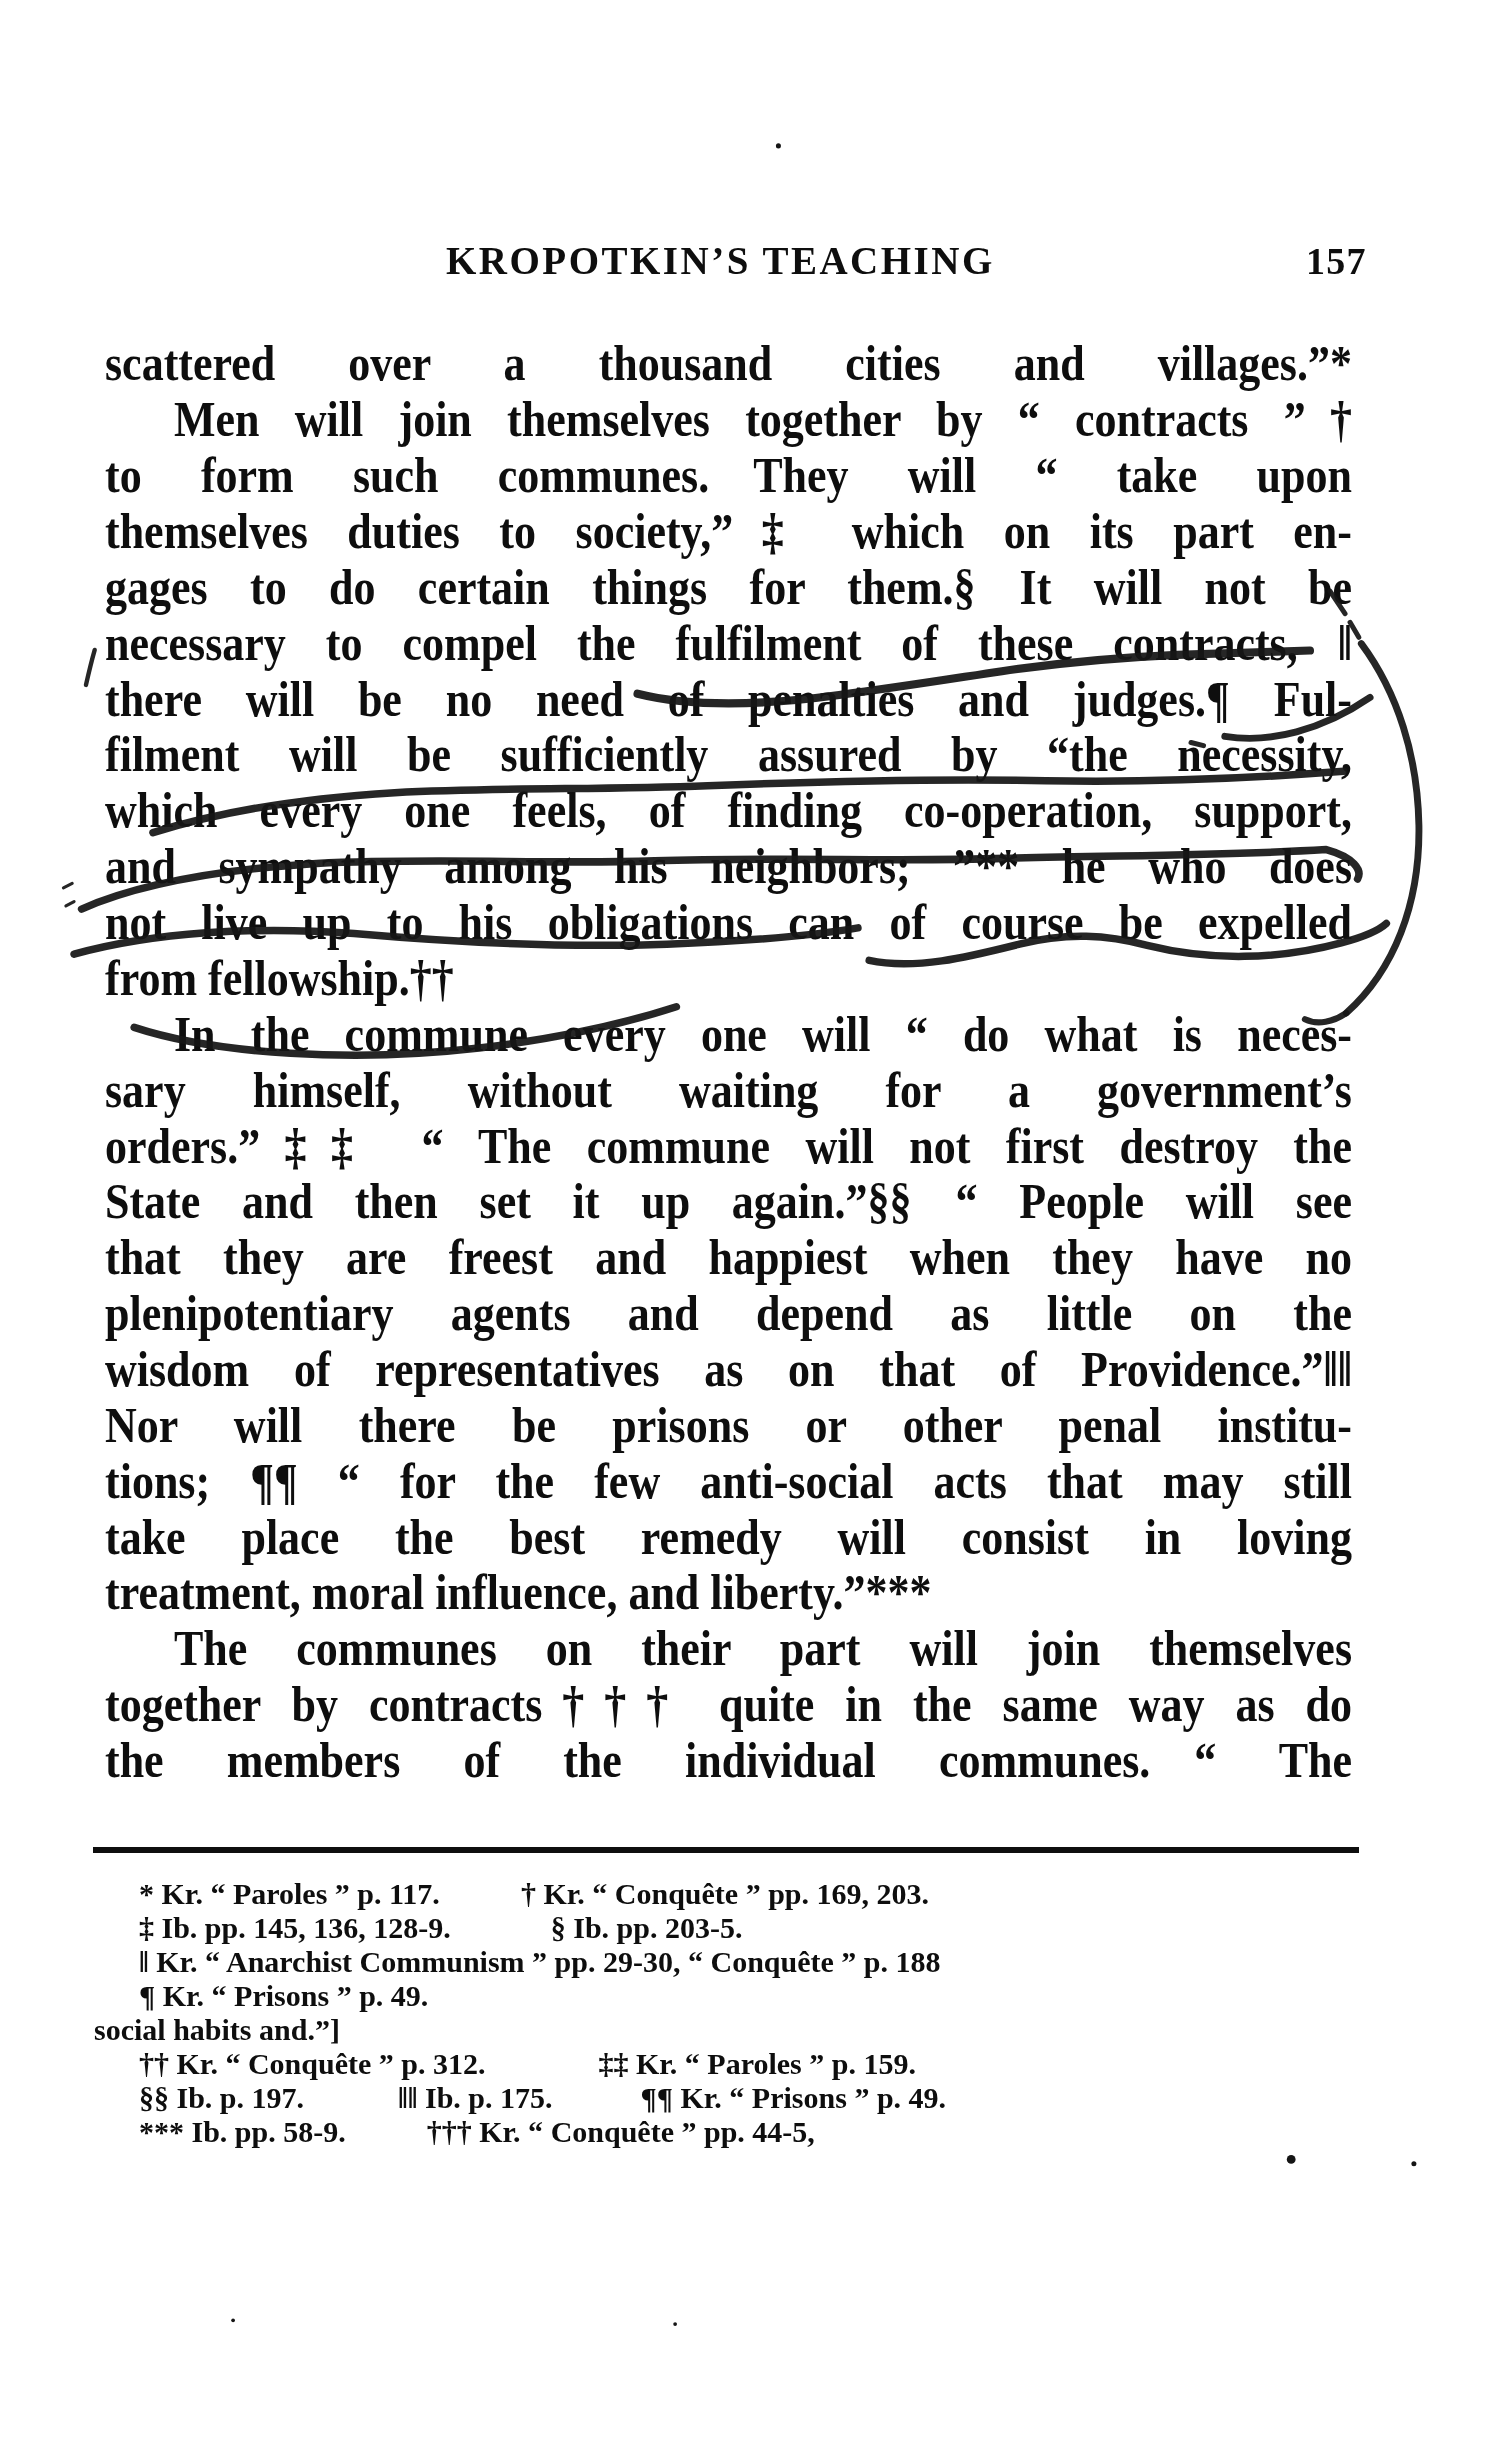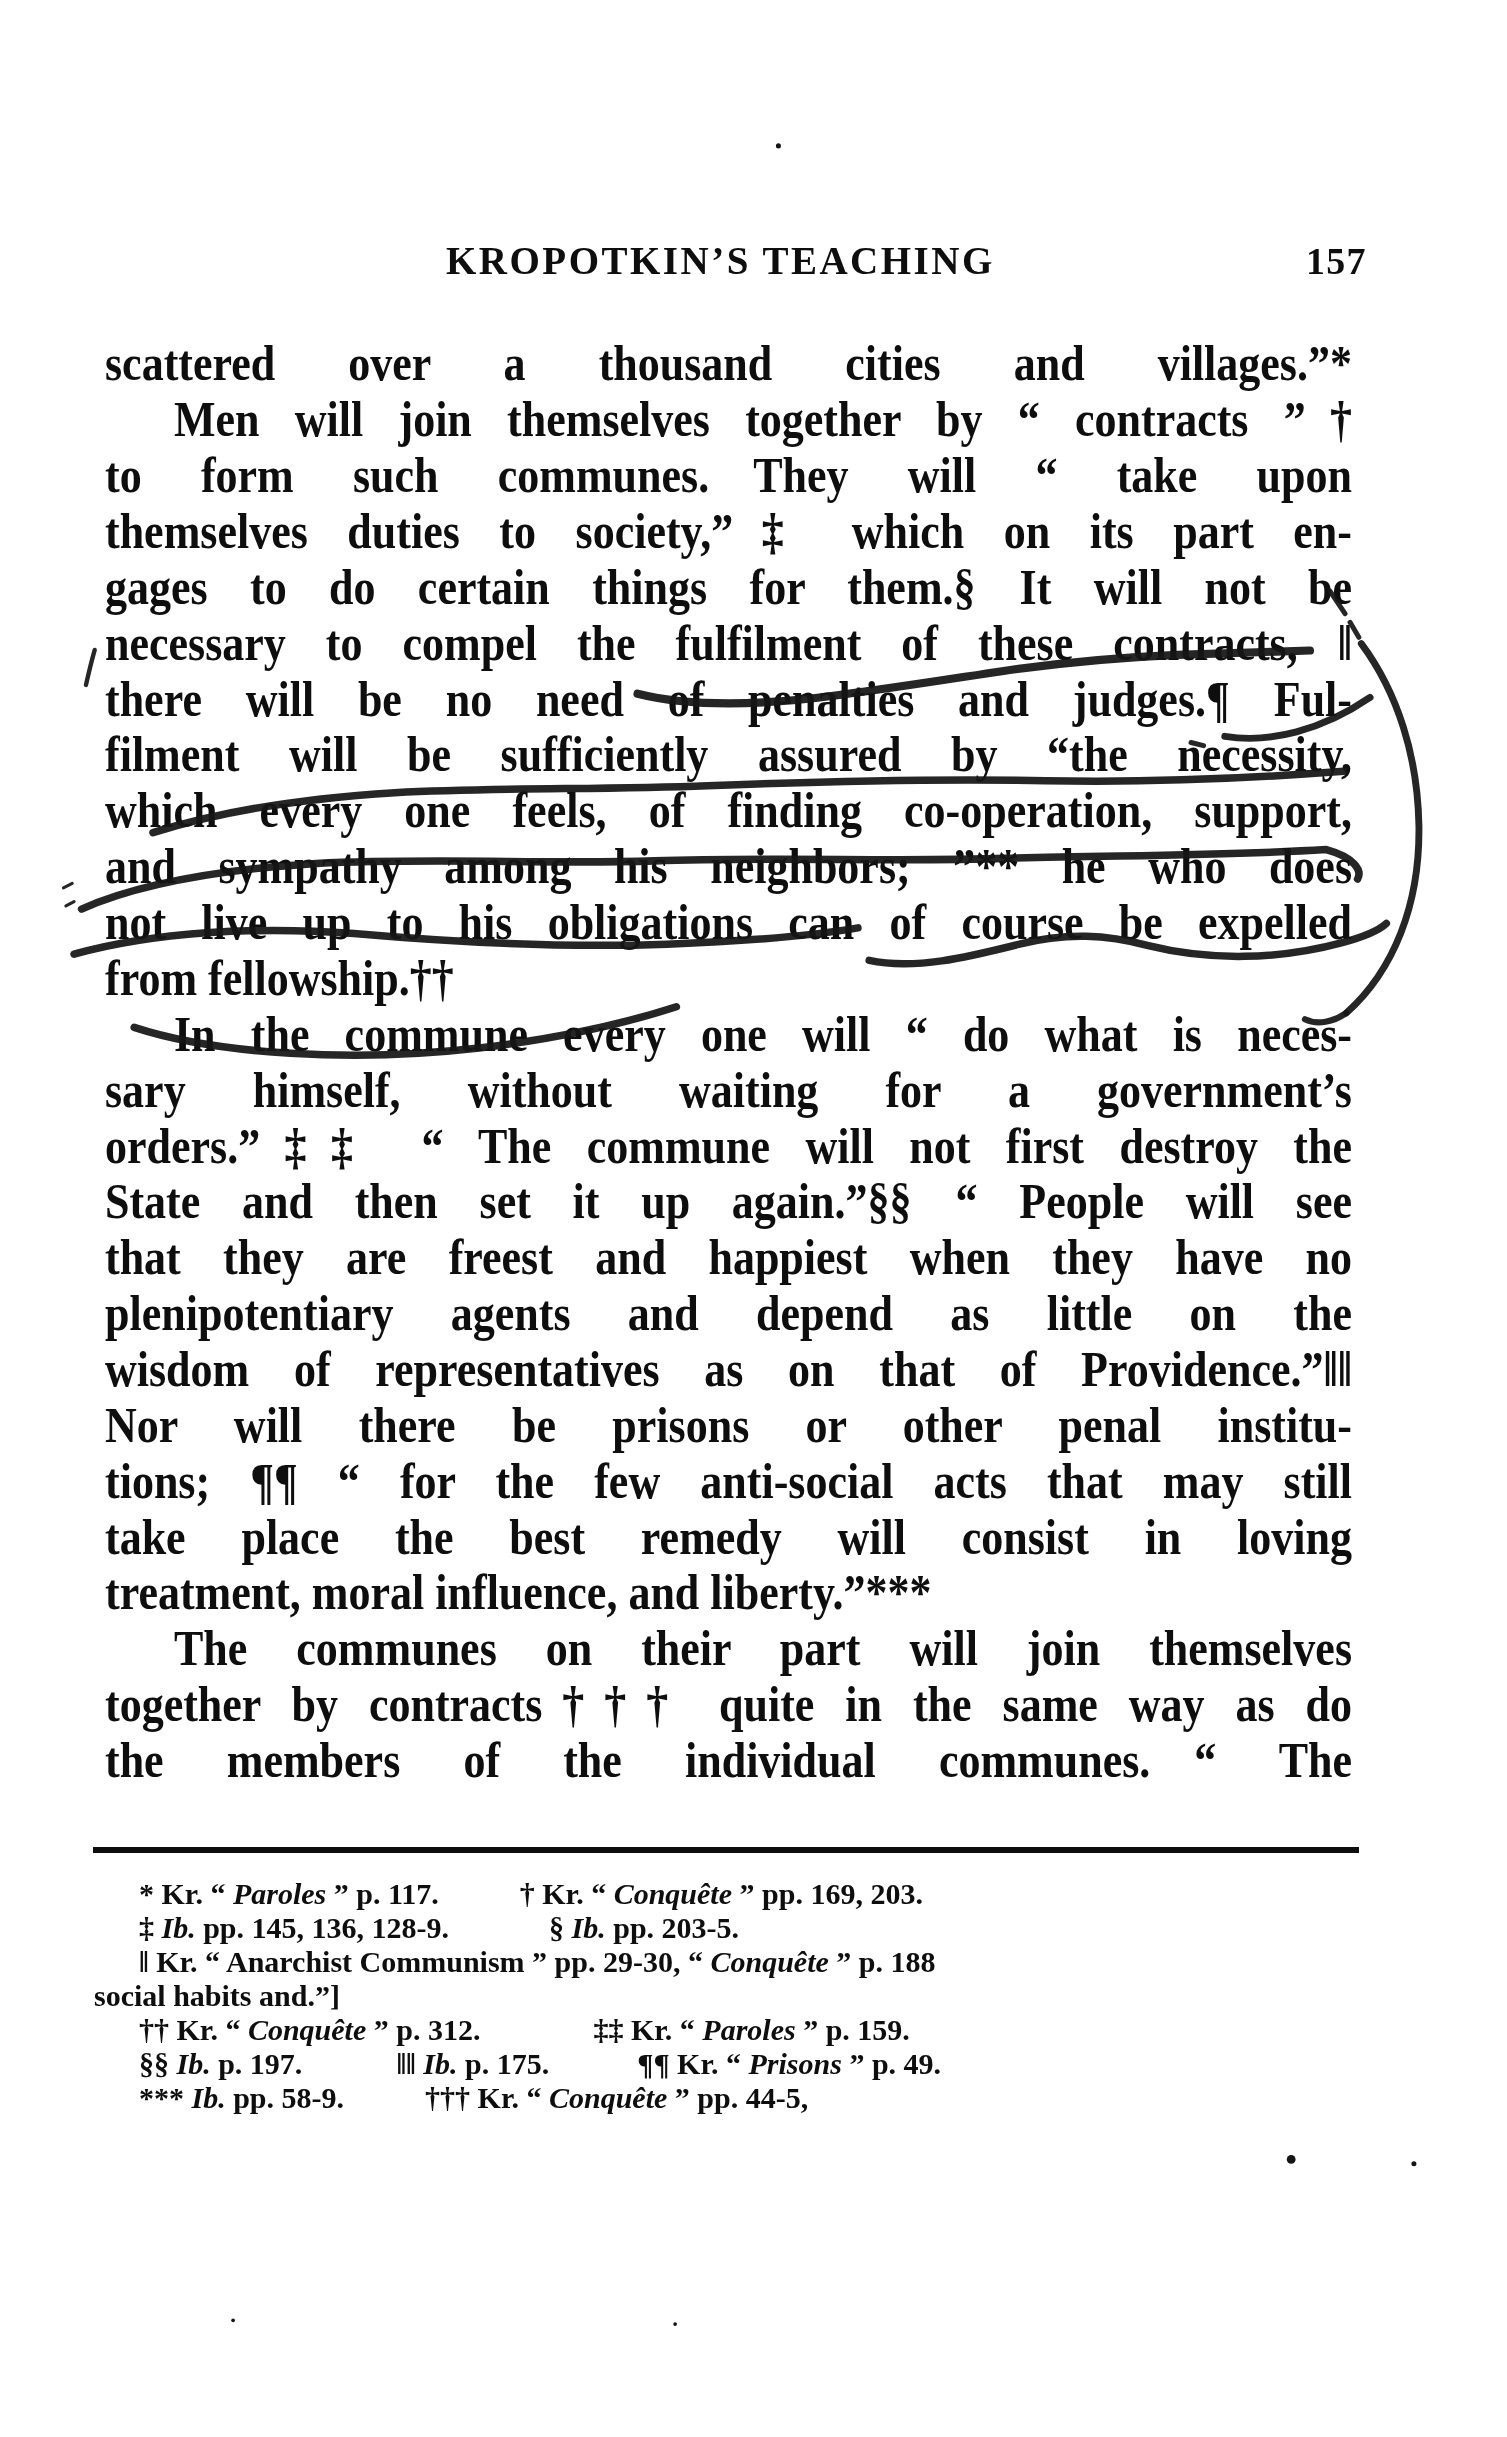--- a/index.html
+++ b/index.html
@@ -10,21 +10,21 @@
   .runhead .pagenum{position:absolute;left:1306px;top:0;font-size:38px;line-height:44px;font-weight:700;letter-spacing:1.3px;text-align:right;}
   .bodywrap{position:absolute;left:105px;top:336px;width:1247px;transform:scaleY(1.14);transform-origin:top left;}
   .bline{height:49px;line-height:49px;font-size:44px;font-weight:700;
          font-family:"Liberation Serif","DejaVu Serif",serif;overflow:visible;}
   .bline.j{text-align:justify;text-align-last:justify;}
   .bline.l{text-align:left;text-align-last:left;}
   .fnrule{position:absolute;left:93px;top:1847px;width:1266px;height:5.6px;background:#0e0e0e;}
   .fnwrap{position:absolute;left:94px;top:1877px;width:1321px;}
   .fnline{min-height:34px;line-height:34px;font-size:30px;font-weight:700;white-space:nowrap;padding-left:45px;}
   .fnline.flush{padding-left:0;}
-  .fnline .it{font-style:italic;}
+  .fnline .it{}
   .fnline .gap{display:inline-block;}
   svg.marks{position:absolute;left:0;top:0;width:1508px;height:2438px;pointer-events:none;}
   svg.marks path{fill:none;stroke:#151515;stroke-linecap:round;stroke-linejoin:round;opacity:.93;}
   svg.marks circle{fill:#151515;stroke:none;}
 </style>
 </head>
 <body>
 
 <div class="page">
 
@@ -63,20 +63,21 @@
         <div class="bline j">the members of the individual communes. “ The</div>
       </div>
   </div>
 
   <div class="fnrule"></div>
 
   <div class="fnwrap" id="footnote-lines">
       <div class="fnline"><span>* Kr. “ </span><span class="it">Paroles</span><span> ” p. 117.</span><span class="gap" style="width: 81px;"></span><span>† Kr. “ </span><span class="it">Conquête</span><span> ” pp. 169, 203.</span></div>
       <div class="fnline"><span>‡ </span><span class="it">Ib.</span><span> pp. 145, 136, 128-9.</span><span class="gap" style="width: 100px;"></span><span>§ </span><span class="it">Ib.</span><span> pp. 203-5.</span></div>
       <div class="fnline"><span>‖ Kr. “ Anarchist Communism ” pp. 29-30, “ </span><span class="it">Conquête</span><span> ” p. 188</span></div>
+      <div class="fnline"><span>¶ Kr. “ </span><span class="it">Prisons</span><span> ” p. 49.</span></div>
       <div class="fnline flush"><span>social habits and.”]</span></div>
       <div class="fnline"><span>†† Kr. “ </span><span class="it">Conquête</span><span> ” p. 312.</span><span class="gap" style="width: 113px;"></span><span>‡‡ Kr. “ </span><span class="it">Paroles</span><span> ” p. 159.</span></div>
       <div class="fnline"><span>§§ </span><span class="it">Ib.</span><span> p. 197.</span><span class="gap" style="width: 94px;"></span><span>‖‖ </span><span class="it">Ib.</span><span> p. 175.</span><span class="gap" style="width: 88px;"></span><span>¶¶ Kr. “ </span><span class="it">Prisons</span><span> ” p. 49.</span></div>
       <div class="fnline"><span>*** </span><span class="it">Ib.</span><span> pp. 58-9.</span><span class="gap" style="width: 81px;"></span><span>††† Kr. “ </span><span class="it">Conquête</span><span> ” pp. 44-5,</span></div>
     </div>
 
   <svg class="marks" viewBox="0 0 2408 3894">
     <path stroke-width="13" d="M1018,1108 C1110,1131 1230,1125 1340,1110 C1440,1097 1520,1084 1600,1072 C1690,1059 1790,1050 1880,1046 C1960,1043 2030,1041 2092,1039"></path>
     <path stroke-width="8" d="M2124,944 L2148,980 M2156,994 L2170,1018"></path>
     <path stroke-width="11" d="M2174,1028 C2232,1106 2264,1208 2266,1318 C2268,1444 2226,1550 2150,1618"></path>

